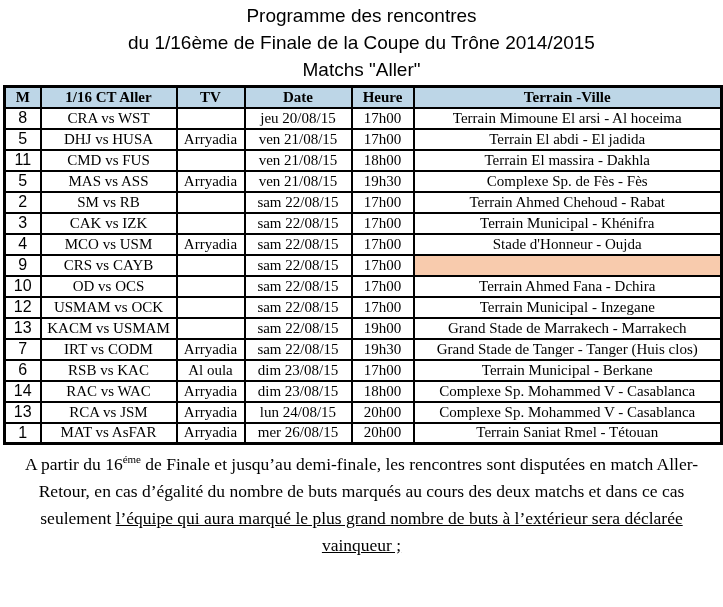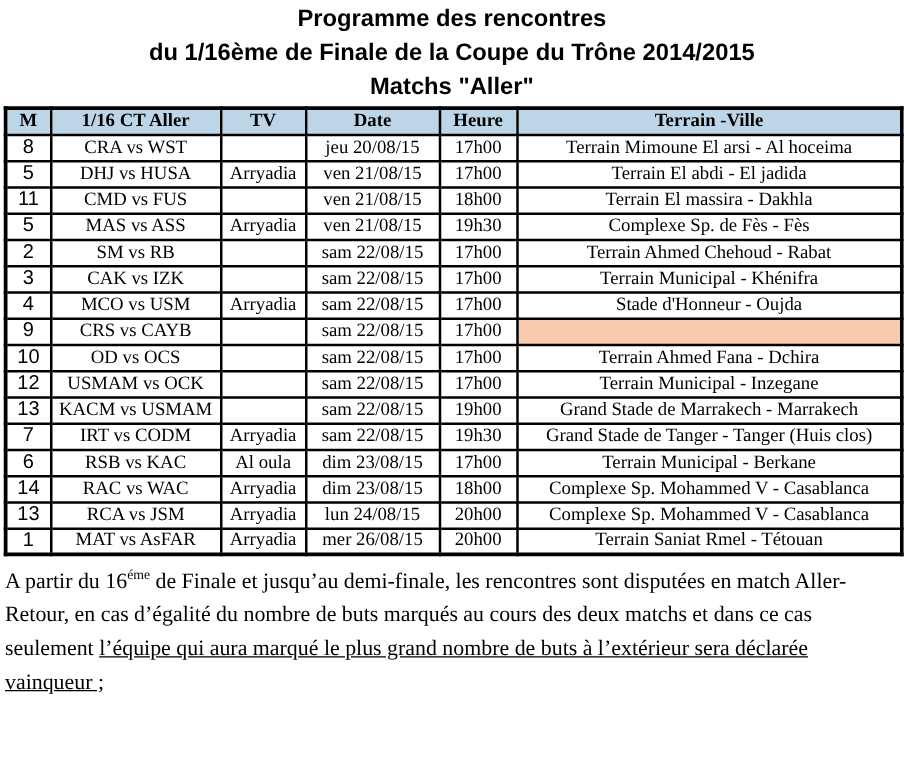--- a/index.html
+++ b/index.html
@@ -16,21 +16,21 @@
   body {
     width: 723px;
     height: 607px;
     font-family: "Liberation Serif", serif;
     color: #000;
     overflow: hidden;
   }
   .title-block {
     text-align: center;
     font-family: "Liberation Sans", sans-serif;
-    font-weight: bold;
+    font-weight: normal;
     font-size: 19px;
     line-height: 27px;
     padding-top: 2px;
   }
   table.schedule {
     border-collapse: collapse;
     table-layout: fixed;
     width: 717px;
     margin: 2px 0 0 3px;
     border: 3px solid var(--border-color);
@@ -59,21 +59,21 @@
     font-family: "Liberation Sans", sans-serif;
     font-size: 16px;
   }
   table.schedule td.highlight {
     background: var(--highlight-bg);
   }
   .notes {
     margin: 6px 4px 0 4px;
     font-size: 17.5px;
     line-height: 27px;
-    text-align: left;
+    text-align: center;
   }
   .notes p { margin: 0; }
   .notes p.second { margin-top: 21px; }
   .underline { text-decoration: underline; }
   sup.ord {
     font-size: 11px;
     line-height: 0;
   }
 </style>
 </head>

